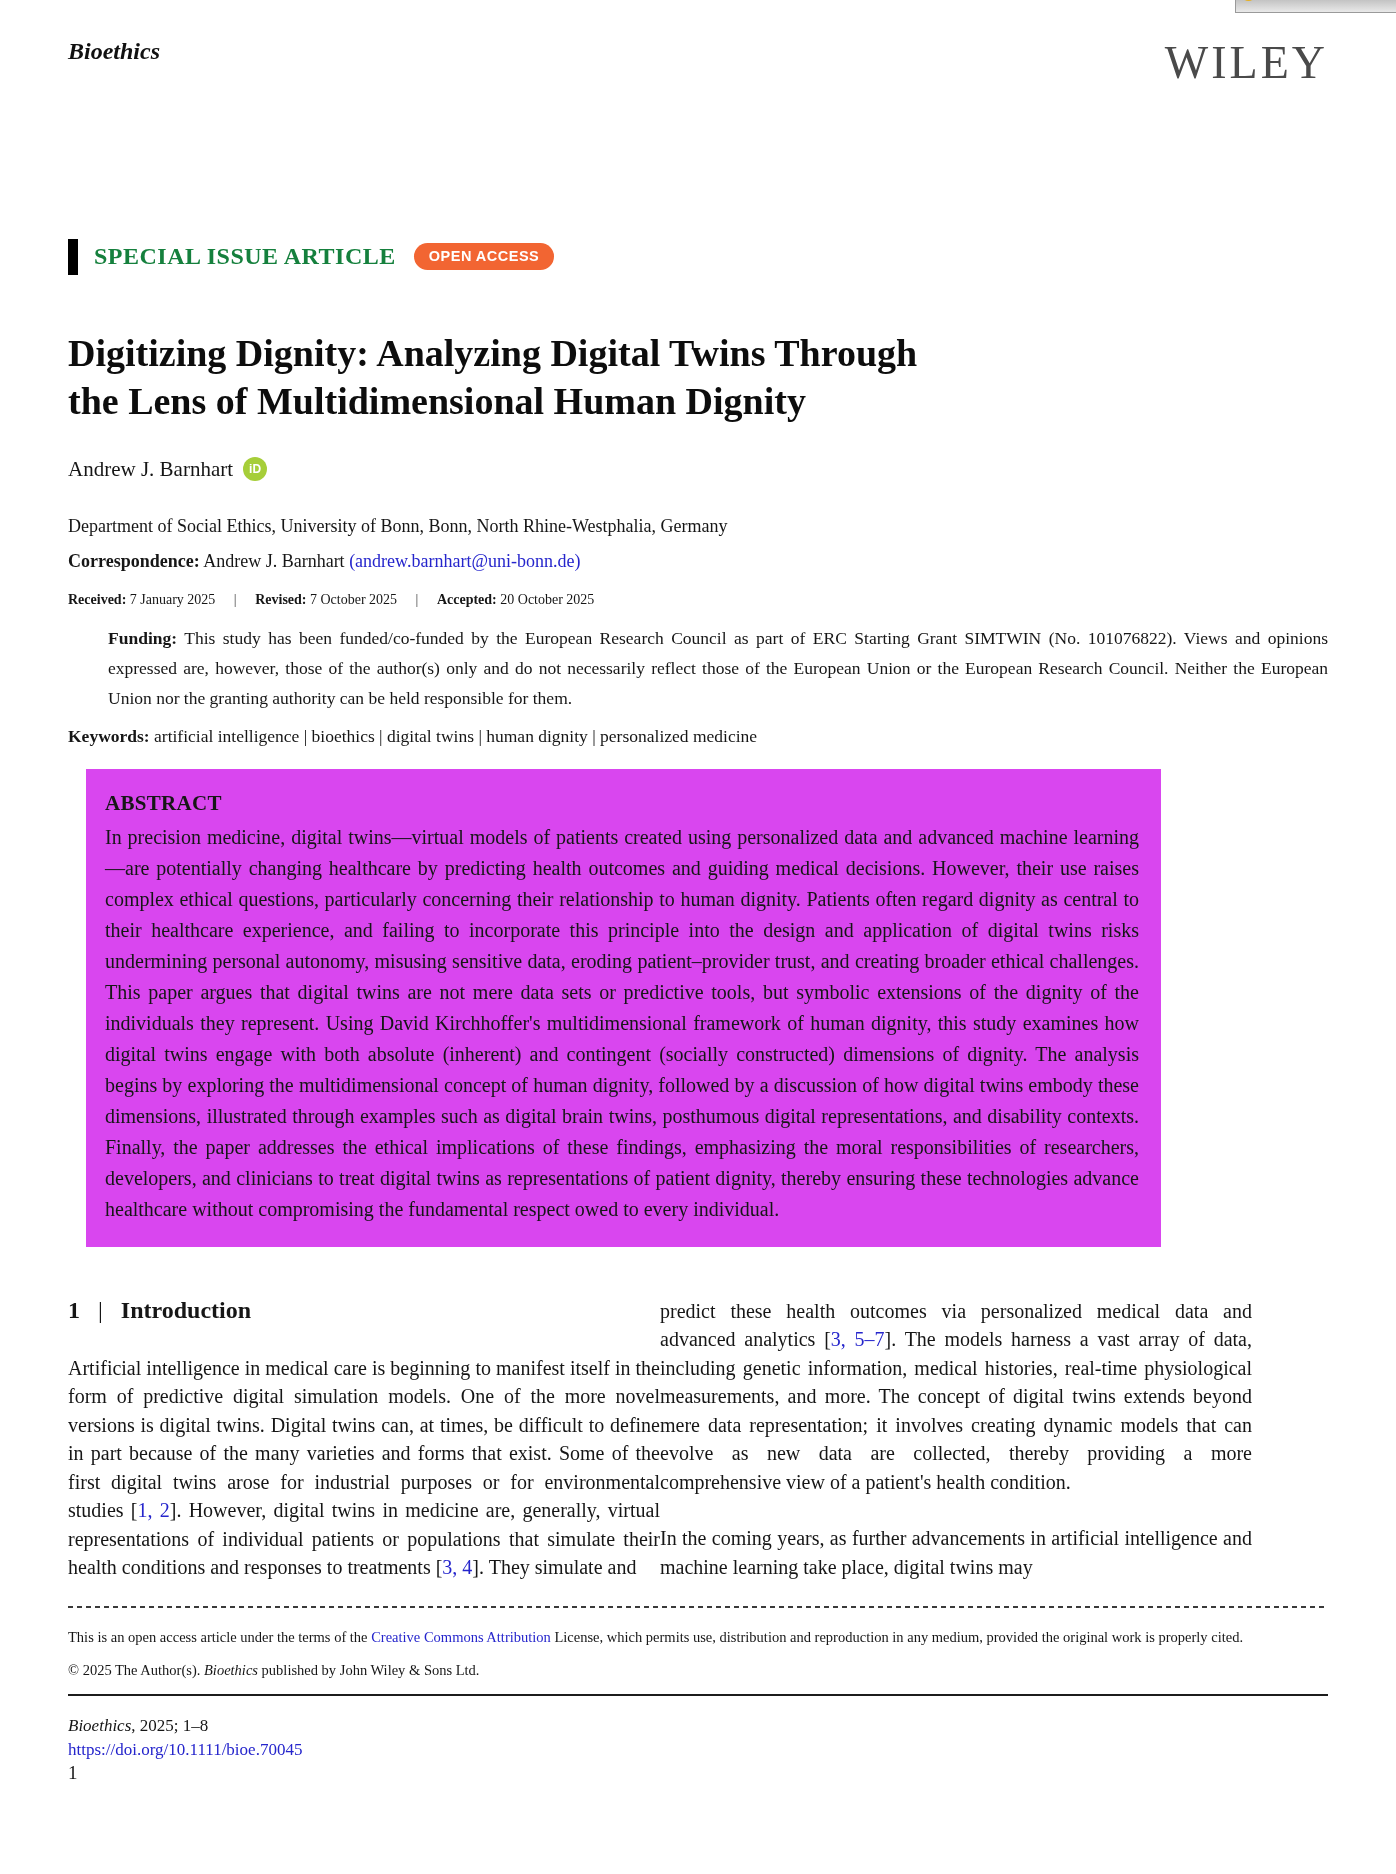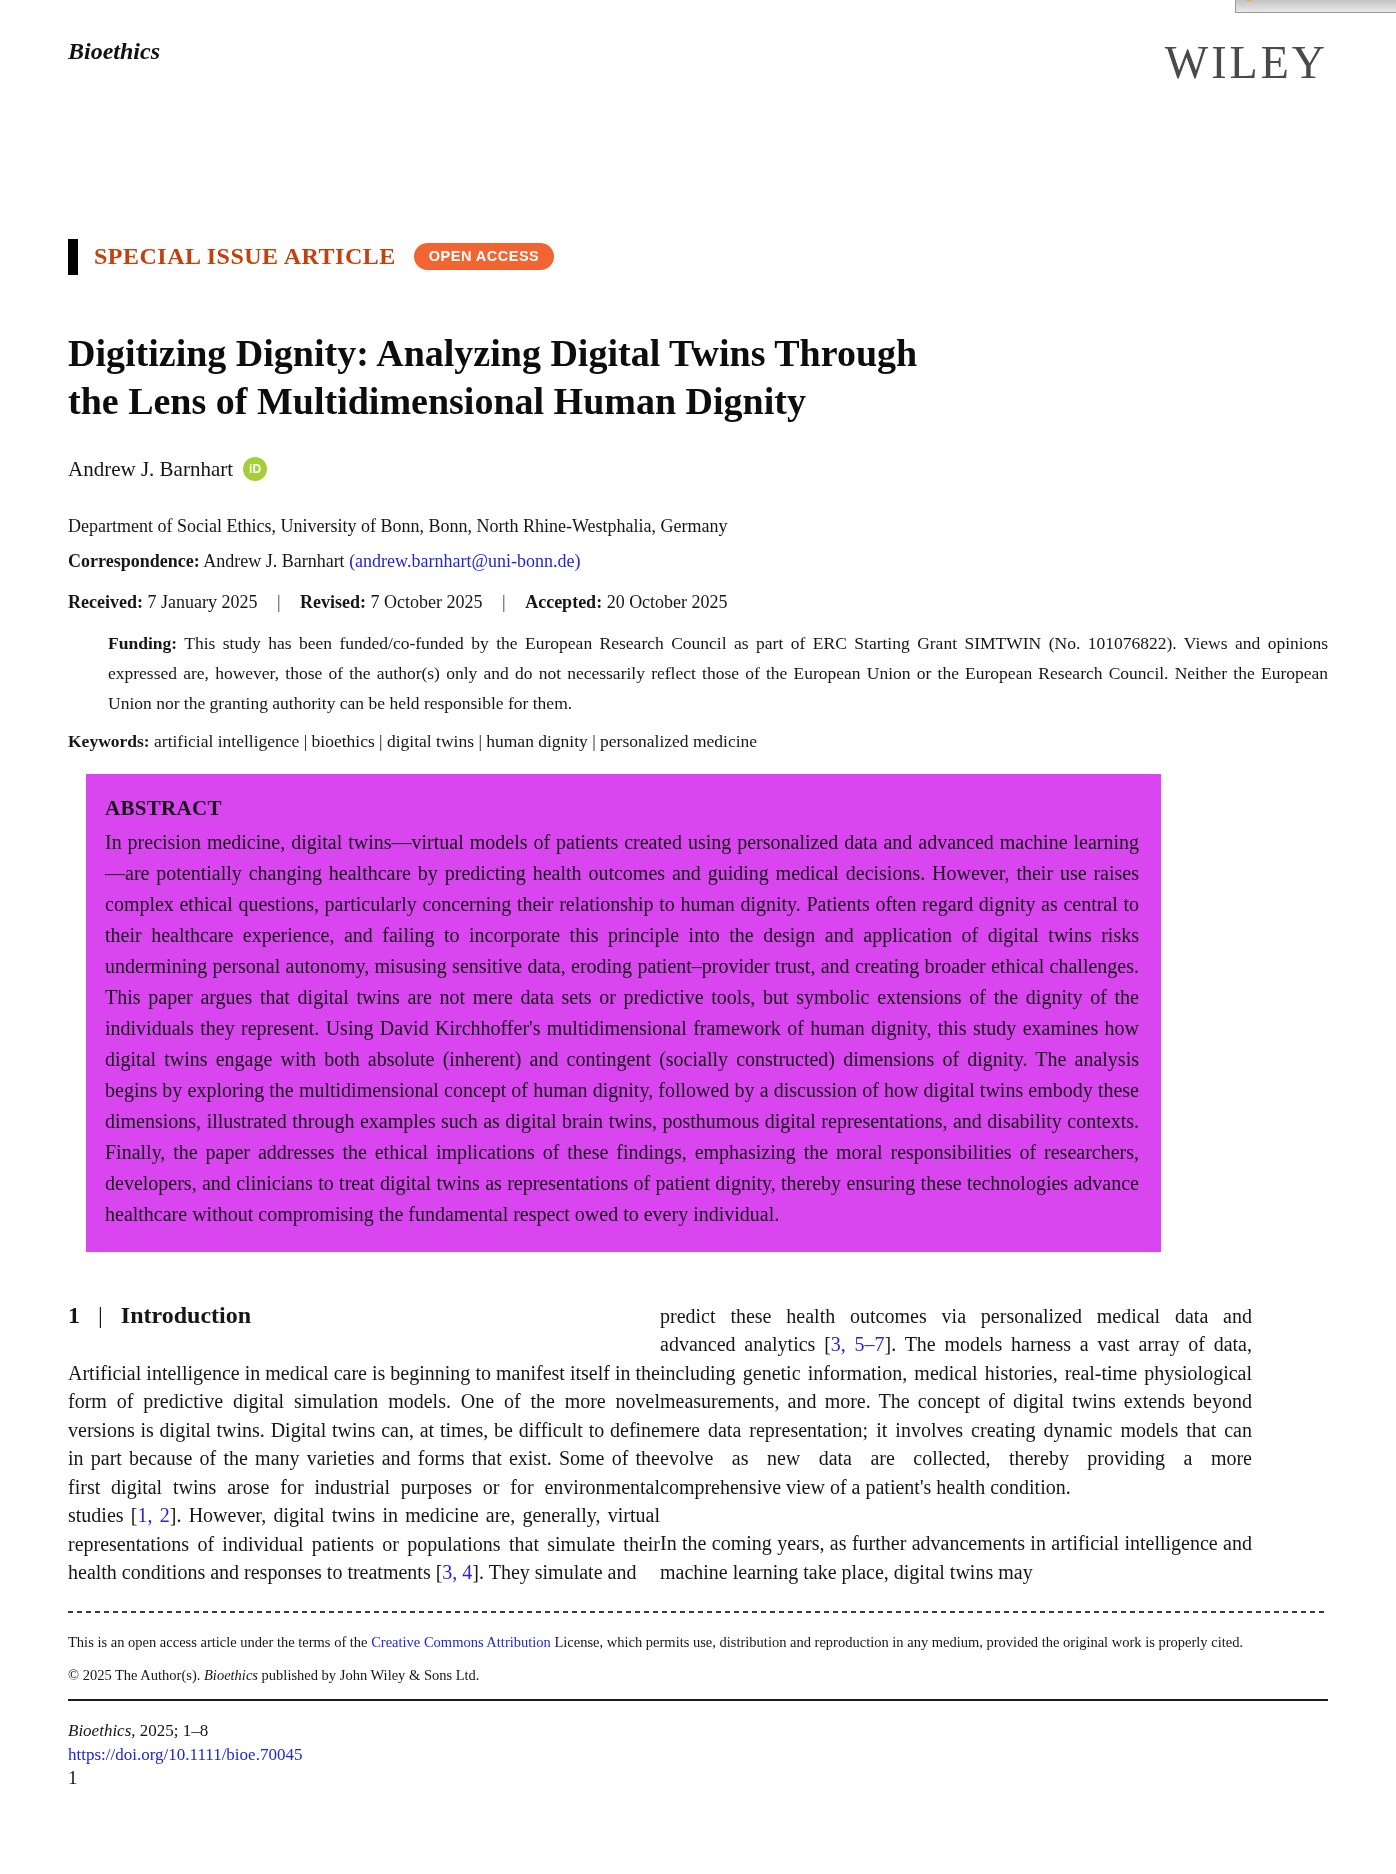--- a/index.html
+++ b/index.html
@@ -16,35 +16,35 @@
   .yellow-ring { position:absolute; left:5px; top:-14px; width:15px; height:15px;
     border-radius:50%; border:5px solid #E8B01F; background:#fff; }
 
   .header-row { display:flex; justify-content:space-between; align-items:flex-start; padding-top:38px; }
   .journal-name { font-size:24px; font-weight:bold; font-style:italic; color:#111; }
   .wiley-logo { font-size:46px; color:#4a4a4a; letter-spacing:3px; line-height:1.1;
     font-family:"Liberation Serif", serif; }
 
   .banner-row { display:flex; align-items:center; margin-top:150px; }
   .type-bar { width:10px; height:36px; background:#000; margin-right:16px; }
-  .type-label { font-size:24px; font-weight:bold; letter-spacing:0.5px; color:#c2410c; }
+  .type-label { font-size:24px; font-weight:bold; letter-spacing:0.5px; color:#15803d; }
   .oa-badge { margin-left:18px; background:#F26532; color:#fff;
     font-family:"Liberation Sans", sans-serif; font-weight:bold; font-size:14.5px;
     letter-spacing:0.5px; padding:6px 15px 5px; border-radius:16px; line-height:1.1; }
 
   .title { margin-top:54px; font-size:38px; font-weight:bold; line-height:48px; color:#0d0d0d; max-width:1050px; }
 
   .author-row { margin-top:32px; display:flex; align-items:center; font-size:21px; }
   .orcid { margin-left:10px; width:24px; height:24px; border-radius:50%; background:#A6CE39;
     color:#fff; font-family:Liberation Sans, sans-serif; font-weight:bold; font-size:12px;
     display:flex; align-items:center; justify-content:center; }
 
   .affiliation { margin-top:34px; font-size:18px; }
   .meta-line { margin-top:14px; font-size:18px; }
-  .history-line { margin-top:20px; font-size:18px; }
+  .history-line { margin-top:20px; font-size:14px; }
   .b { font-weight:bold; }
   .hist-sep { margin:0 15px; color:#444; }
 
   .funding { margin-top:15px; font-size:17.5px; line-height:30px; text-align:justify;margin-left:40px; }
   .keywords { margin-top:13px; font-size:17.5px; }
 
   .abstract-box { margin-top:22px; margin-left:18px; width:1075px; background:#d946ef;
     padding:22px 22px 22px 19px; }
   .abstract-h { font-size:21px; font-weight:bold; letter-spacing:0.3px; margin-bottom:6px; }
   .abstract-p { font-size:20px; line-height:31px; text-align:justify; }

